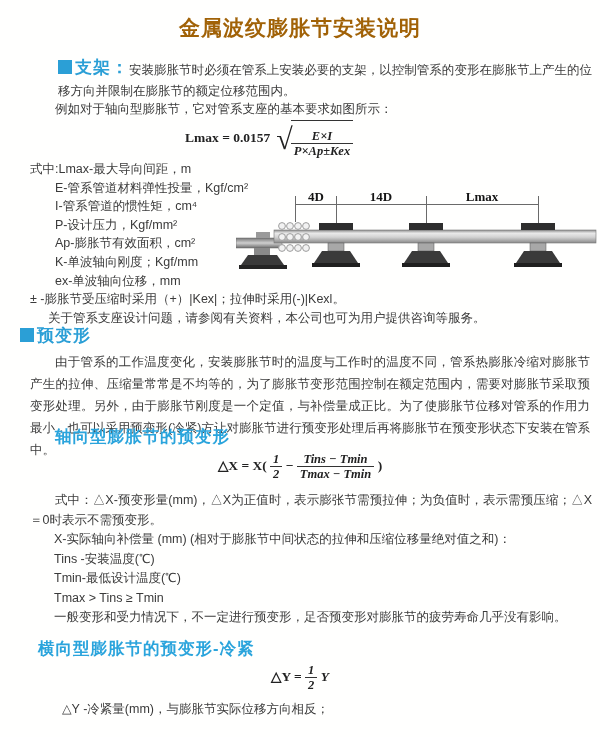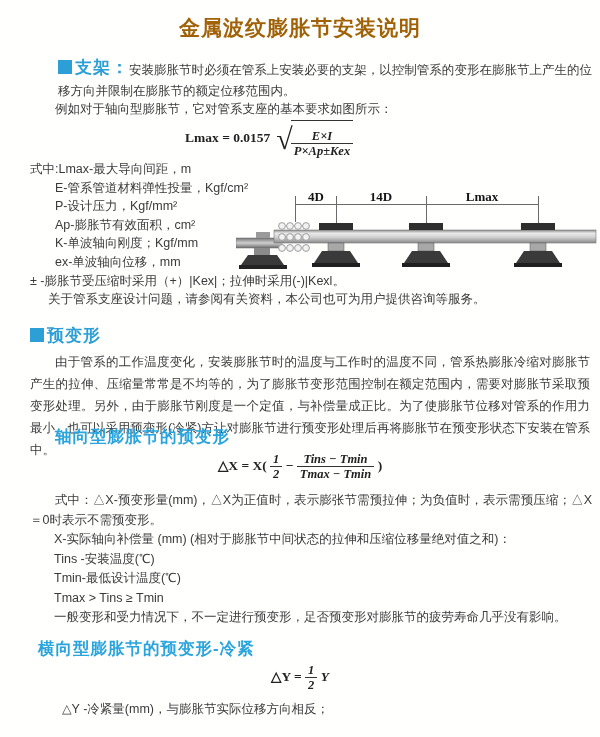--- a/index.html
+++ b/index.html
@@ -41,21 +41,21 @@
   .f3 { left:0; right:0; top:663px; text-align:center; }
 
   
   .defs { left:30px; top:160px; line-height:18.6px; }
   .defs .d-sub { padding-left:25px; }
   .defs .d-note { padding-left:18px; }
 
   
   .diagram { left:236px; top:190px; width:364px; height:88px; }
 
-  .pre-head { left:30px; top:324px; }
+  .pre-head { left:20px; top:324px; }
   .pre-para { left:30px; right:10px; top:351px; line-height:22px; }
 
   .sub-head { color:#2aa4dc; font-size:16.5px; font-weight:bold; letter-spacing:1px; }
   .axial-head { left:55px; top:426px; }
   .axial-block { left:30px; right:8px; top:491px; line-height:19.5px; }
   .axial-block .li { padding-left:24px; }
   .lateral-head { left:38px; top:638px; }
   .last-line { left:62px; top:701px; }
 </style>
 </head>
@@ -73,20 +73,21 @@
   <div class="abs formula f1">
     <span>Lmax = 0.0157</span><span class="sqrt-sign">√</span><span class="radicand"><span class="frac">
           <span class="num">E×I</span>
           <span class="den">P×Ap±Kex</span>
         </span></span>
   </div>
 
   <div class="abs defs">
     <div>式中:Lmax-最大导向间距，m</div>
     <div class="d-sub">E-管系管道材料弹性投量，Kgf/cm²</div>
+    <div class="d-sub">I-管系管道的惯性矩，cm⁴</div>
     <div class="d-sub">P-设计压力，Kgf/mm²</div>
     <div class="d-sub">Ap-膨胀节有效面积，cm²</div>
     <div class="d-sub">K-单波轴向刚度；Kgf/mm</div>
     <div class="d-sub">ex-单波轴向位移，mm</div>
     <div>± -膨胀节受压缩时采用（+）|Kex|；拉伸时采用(-)|Kexl。</div>
     <div class="d-note">关于管系支座设计问题，请参阅有关资料，本公司也可为用户提供咨询等服务。</div>
   </div>
 
   <div class="abs diagram">
     <svg width="364" height="88" viewBox="0 0 364 88">

